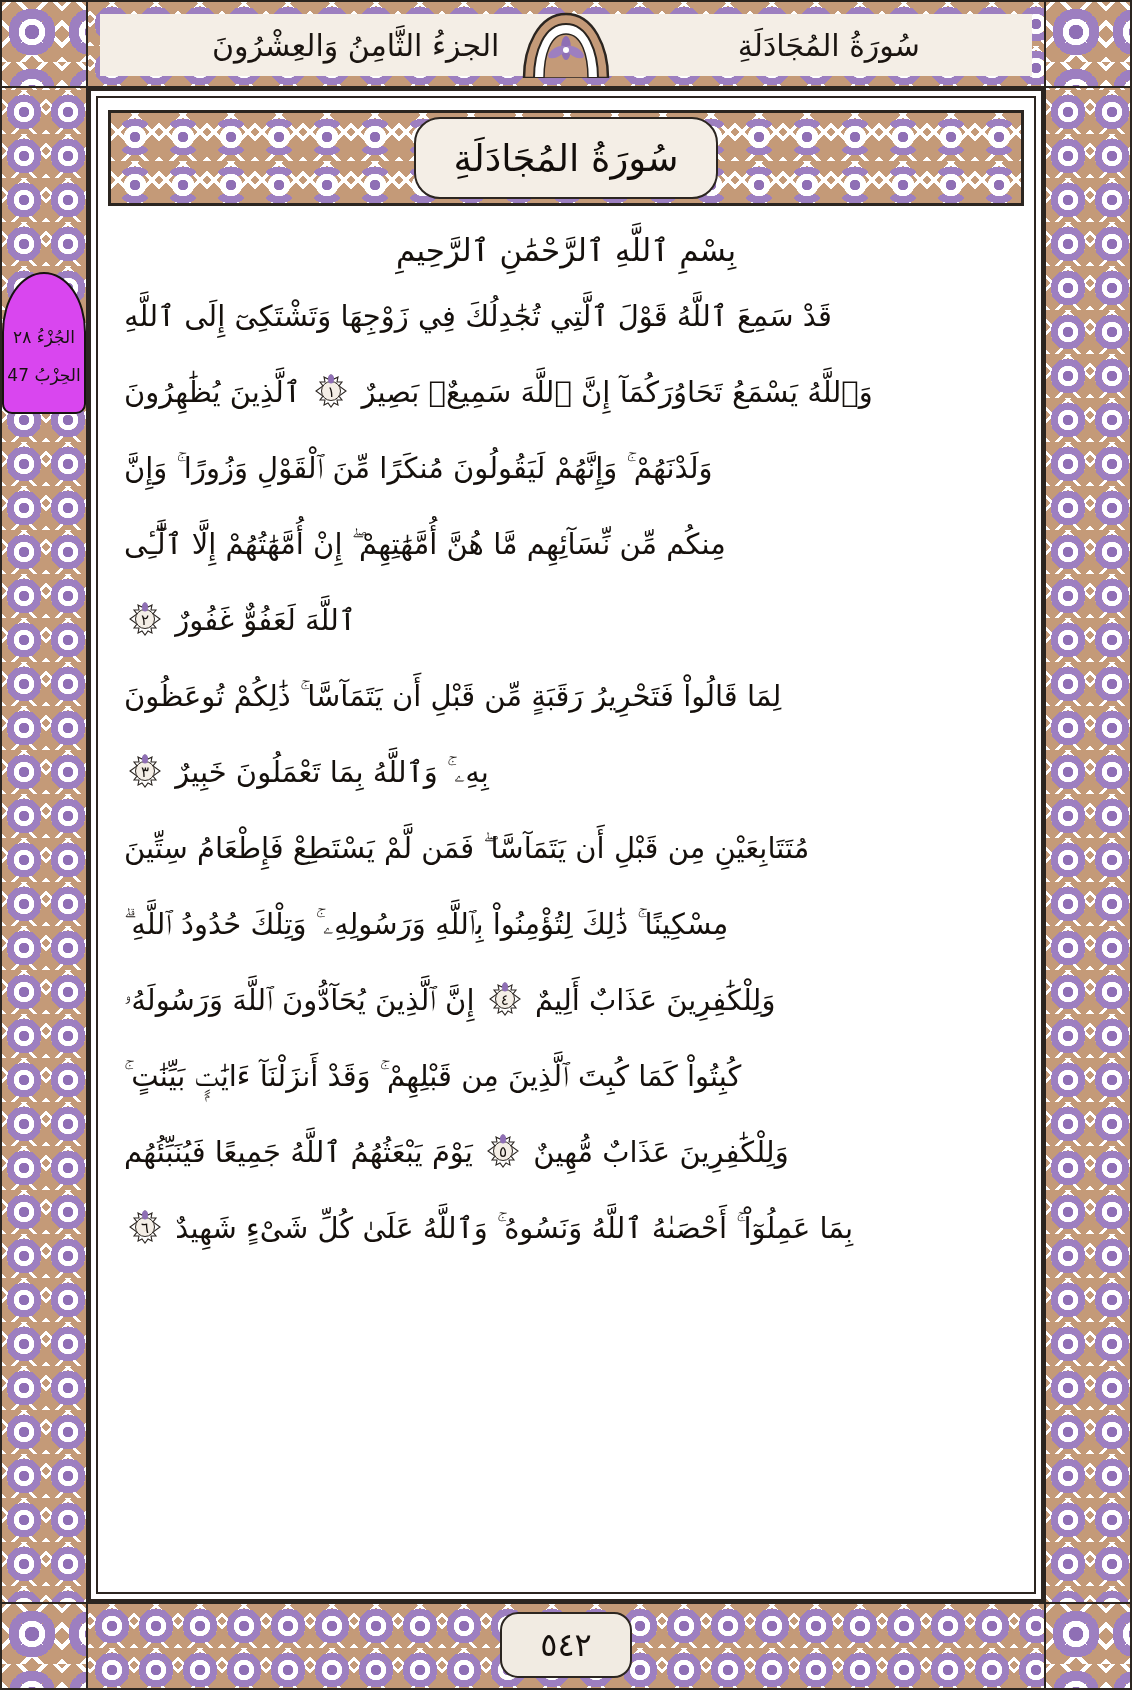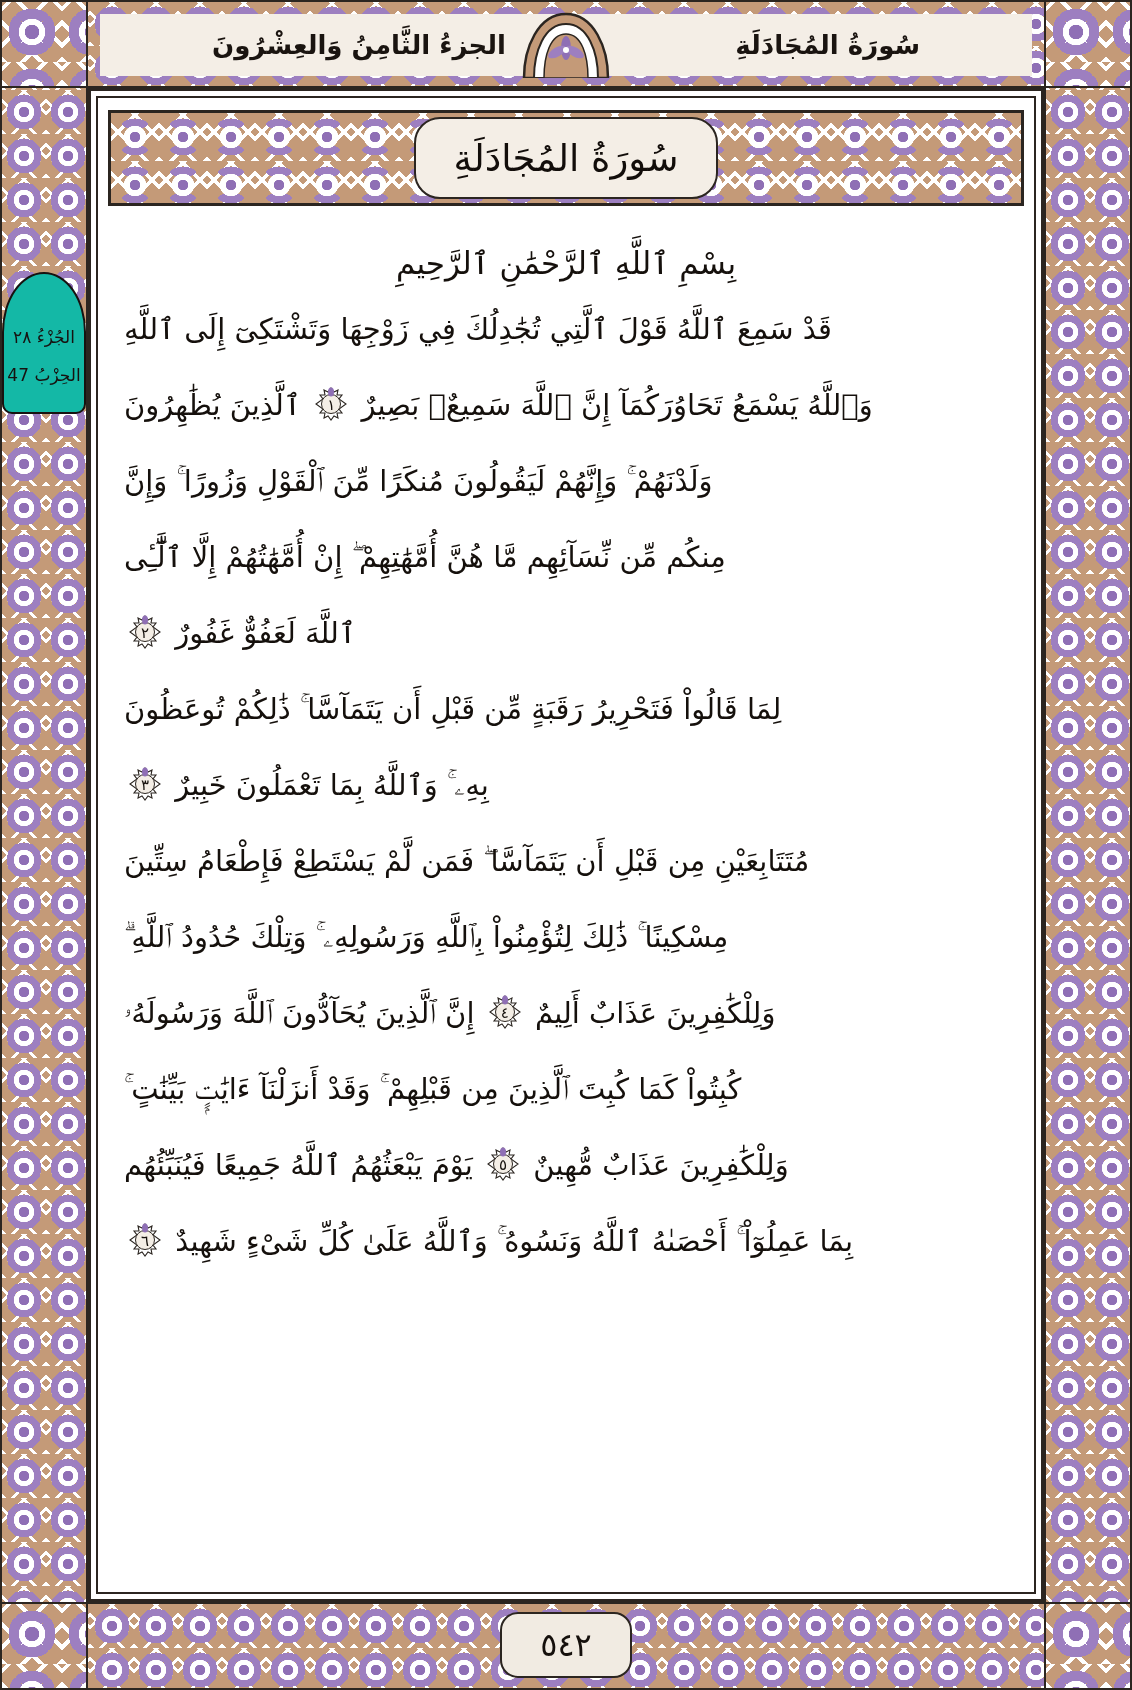--- a/index.html
+++ b/index.html
@@ -97,25 +97,24 @@
     background: #f4eee6;
     display: flex;
     align-items: center;
     justify-content: space-between;
     padding: 0 112px;
     box-sizing: border-box;
     z-index: 6;
   }
   .header-text {
     font-family: "DejaVu Sans", sans-serif;
-    font-size: 26px;
+    font-size: 30px;
     color: #1a1410;
     white-space: nowrap;
     letter-spacing: 0.5px;
-    font-weight: bold;
   }
   .header-medallion {
     position: absolute;
     left: 50%;
     top: 8px;
     transform: translateX(-50%);
     width: 92px;
     height: 70px;
     z-index: 7;
   }
@@ -170,21 +169,21 @@
     white-space: nowrap;
     letter-spacing: -1px;
   }
 
   
   .basmala {
     text-align: center;
     font-family: "DejaVu Sans", sans-serif;
     font-size: 31px;
     color: #15100c;
-    margin-top: 39px;
+    margin-top: 26px;
     direction: rtl;
     letter-spacing: -1px;
   }
 
   
   .ayat-block {
     direction: rtl;
     text-align: left;
     margin-top: 10px;
     padding: 0 22px;
@@ -226,21 +225,21 @@
     position: absolute;
     left: 2px;
     top: 272px;
     width: 84px;
     height: 142px;
     z-index: 8;
   }
   .juz-marker-body {
     position: absolute;
     inset: 0;
-    background: #14b8a6;
+    background: #d946ef;
     border: 2px solid #171210;
     border-radius: 42px 42px 10px 10px / 60px 60px 10px 10px;
     box-sizing: border-box;
     display: flex;
     flex-direction: column;
     align-items: center;
     justify-content: center;
     gap: 18px;
     padding-top: 26px;
   }

